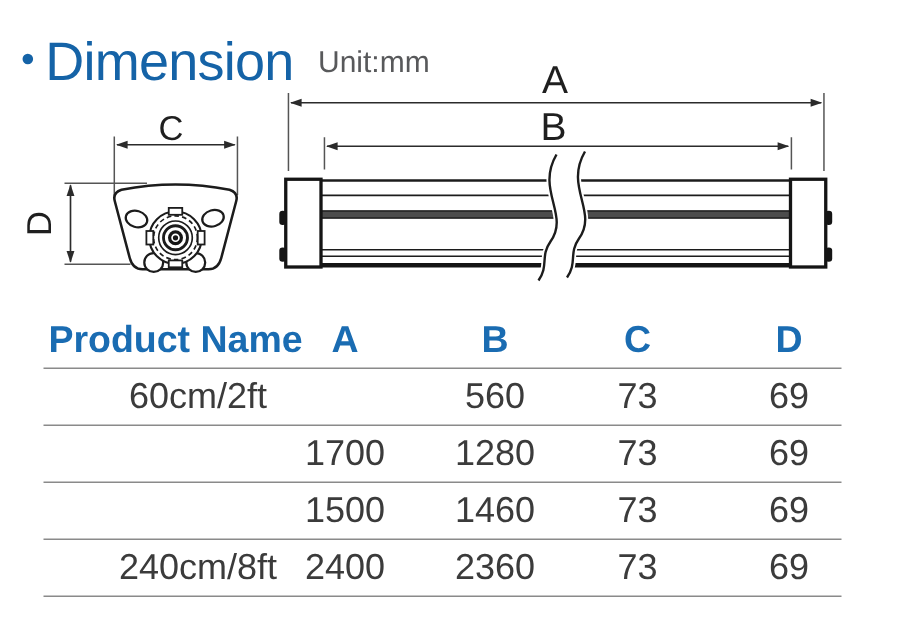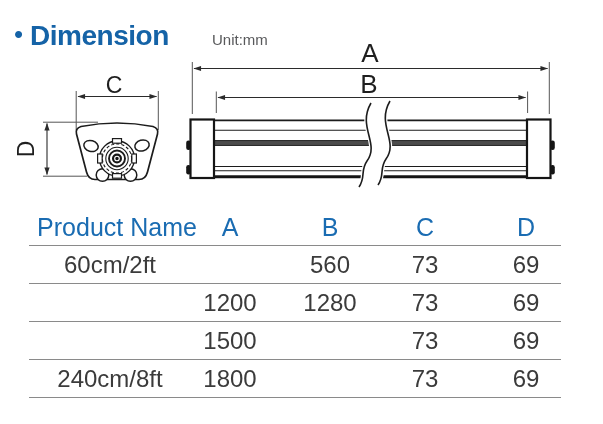--- a/index.html
+++ b/index.html
@@ -3,35 +3,35 @@
 <meta charset="utf-8">
 <style>
   html,body{margin:0;padding:0;background:#ffffff;}
   .stage{
     position:relative;width:603px;height:424px;background:#ffffff;overflow:hidden;
     font-family:"Liberation Sans","DejaVu Sans",sans-serif;
   }
   
   .title-row{position:absolute;left:14px;top:20px;display:flex;align-items:center;}
   .title-bullet{font-size:26px;line-height:1;margin-right:7px;position:relative;top:-2px;}
-  .page-title{font-size:28px;font-weight:bold;letter-spacing:-0.5px;}
-  .unit-label{position:absolute;left:212px;top:31px;font-size:15px;color:#58595b;}
+  .page-title{font-size:36px;font-weight:normal;letter-spacing:-0.5px;}
+  .unit-label{position:absolute;left:212px;top:31px;font-size:20px;color:#58595b;}
   
   .diagram{position:absolute;left:0;top:38px;}
   .dim-label{font-size:26px;fill:#1f1f1f;}
   .dim-label-small{font-size:23px;fill:#1f1f1f;}
   
   .spec-table{position:absolute;left:29px;top:208px;width:532px;}
   .t-row{position:relative;height:38px;border-bottom:1.4px solid #8a8a8a;box-sizing:border-box;}
-  .t-row.header{font-weight:normal;font-size:25px;}
+  .t-row.header{font-weight:bold;font-size:25px;}
   .cell{position:absolute;top:50%;transform:translate(-50%,-50%);white-space:nowrap;}
   .t-row.header .cell{color:inherit;}
   .t-row.data{font-size:24px;color:#3b3b3b;}
   .col-name{left:88px;}
-  .t-row.data .col-name{left:81px;}
+  .t-row.data .col-name{left:103px;}
   .col-a{left:201px;}
   .col-b{left:301px;}
   .col-c{left:396px;}
   .col-d{left:497px;}
 </style>
 </head>
 <body>
 
 <div class="stage">
 
@@ -134,33 +134,35 @@
     </div>
 
     <div class="t-row data">
       <span class="cell col-name">60cm/2ft</span>
       <span class="cell col-b">560</span>
       <span class="cell col-c">73</span>
       <span class="cell col-d">69</span>
     </div>
 
     <div class="t-row data">
-      <span class="cell col-a">1200</span>
+      <span class="cell col-a">1700</span>
       <span class="cell col-b">1280</span>
       <span class="cell col-c">73</span>
       <span class="cell col-d">69</span>
     </div>
 
     <div class="t-row data">
       <span class="cell col-a">1500</span>
+      <span class="cell col-b">1460</span>
       <span class="cell col-c">73</span>
       <span class="cell col-d">69</span>
     </div>
 
     <div class="t-row data">
       <span class="cell col-name">240cm/8ft</span>
-      <span class="cell col-a">1800</span>
+      <span class="cell col-a">2400</span>
+      <span class="cell col-b">2360</span>
       <span class="cell col-c">73</span>
       <span class="cell col-d">69</span>
     </div>
   </div>
 
 </div>
 
 </body></html>

